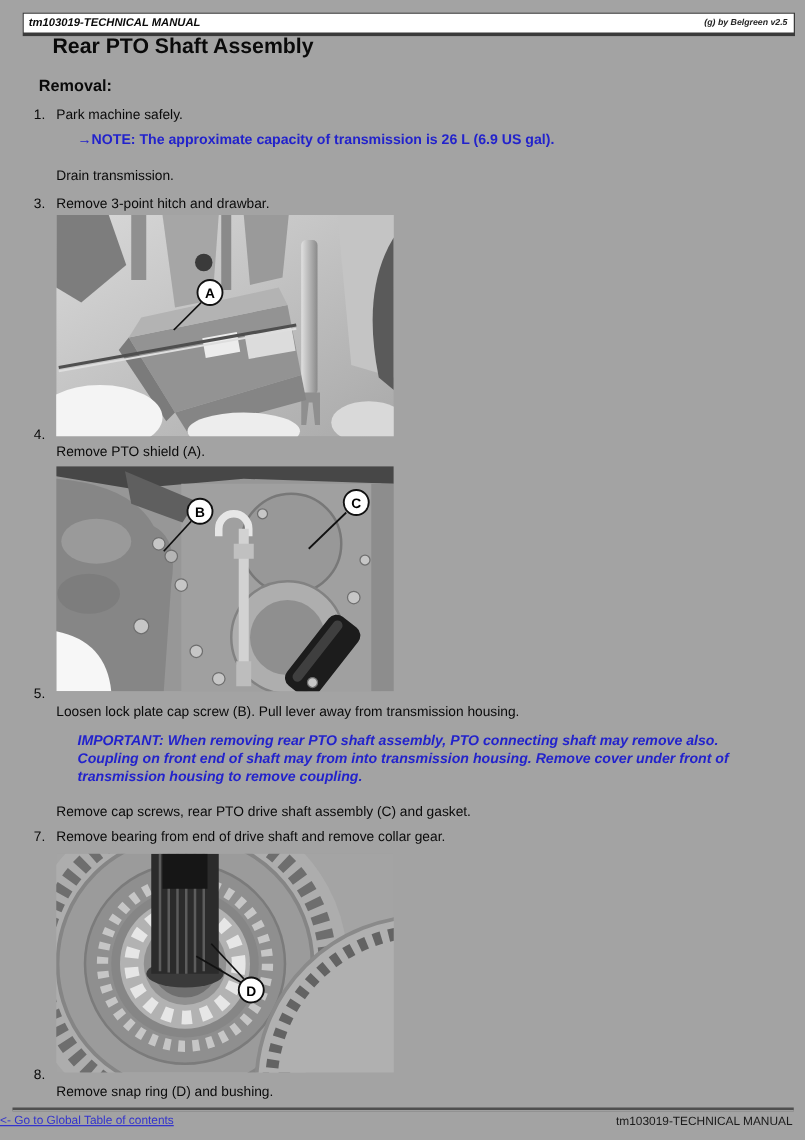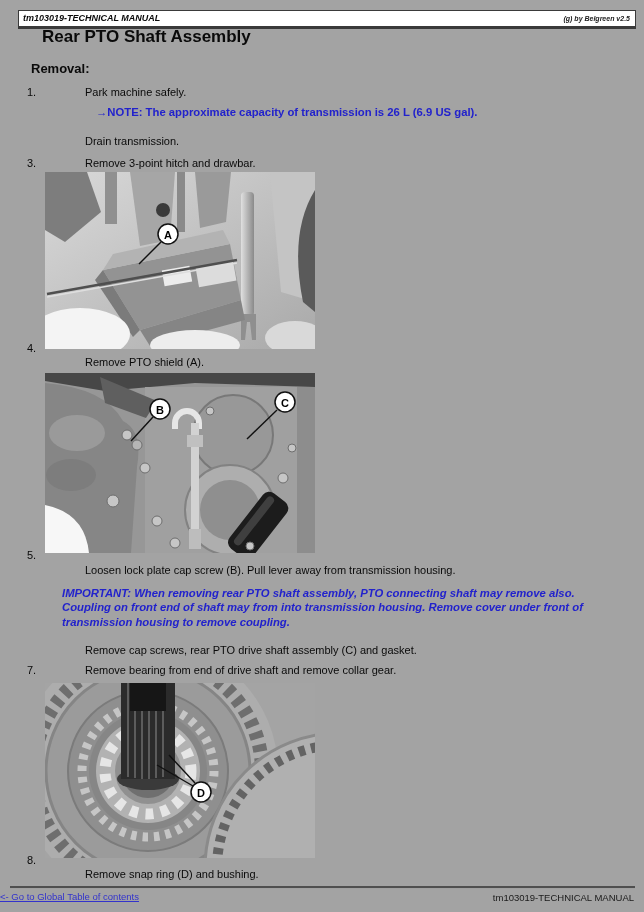--- a/index.html
+++ b/index.html
@@ -19,23 +19,23 @@
     padding: 0 5px 1px 4px; background: #fff;
   }
   .hdr-l { font-size: 9px; font-weight: bold; font-style: italic; white-space: nowrap; }
   .hdr-r { font-size: 7px; font-weight: bold; font-style: italic; color: #222; white-space: nowrap; }
 
   .title { left: 42px; top: 27px; font-size: 17px; font-weight: bold; white-space: nowrap; }
   .sect  { left: 15px; top: 61px; font-size: 13px; font-weight: bold; white-space: nowrap; padding-left: 16px; }
 
   .ln  { font-size: 11px; white-space: nowrap; }
   .num { left: 27px; }
-  .txt { left: 45px; margin-left: 40px; }
-
-  .note { left: 62px; top: 106px; font-size: 11.3px; font-weight: bold; color: var(--note_blue, #2222cc); white-space: nowrap; margin-left: 34px; }
+  .txt { left: 45px; }
+
+  .note { left: 62px; top: 106px; font-size: 11.3px; font-weight: bold; color: var(--note_blue, #2222cc); white-space: nowrap; }
   .imp  { left: 62px; top: 586px; width: 524px; font-size: 11.3px; font-weight: bold; font-style: italic;
           color: var(--note_blue, #2222cc); line-height: 14.4px; }
   .imp div { white-space: nowrap; }
 
   .fig { left: 45px; width: 270px; line-height: 0; }
   .fig svg { display: block; }
   .co { font-family: "Liberation Sans", sans-serif; font-size: 11px; font-weight: bold; fill: #000; text-anchor: middle; }
 
   .frule  { left: 10px; top: 886px; width: 625px; height: 3px; background: #4f4f4f; border-bottom: 1px solid #a0a0a0; }
   .flink  { left: 0; top: 891px; font-size: 9.5px; color: var(--link_blue, #3333cc); text-decoration: underline; white-space: nowrap; cursor: pointer; }

